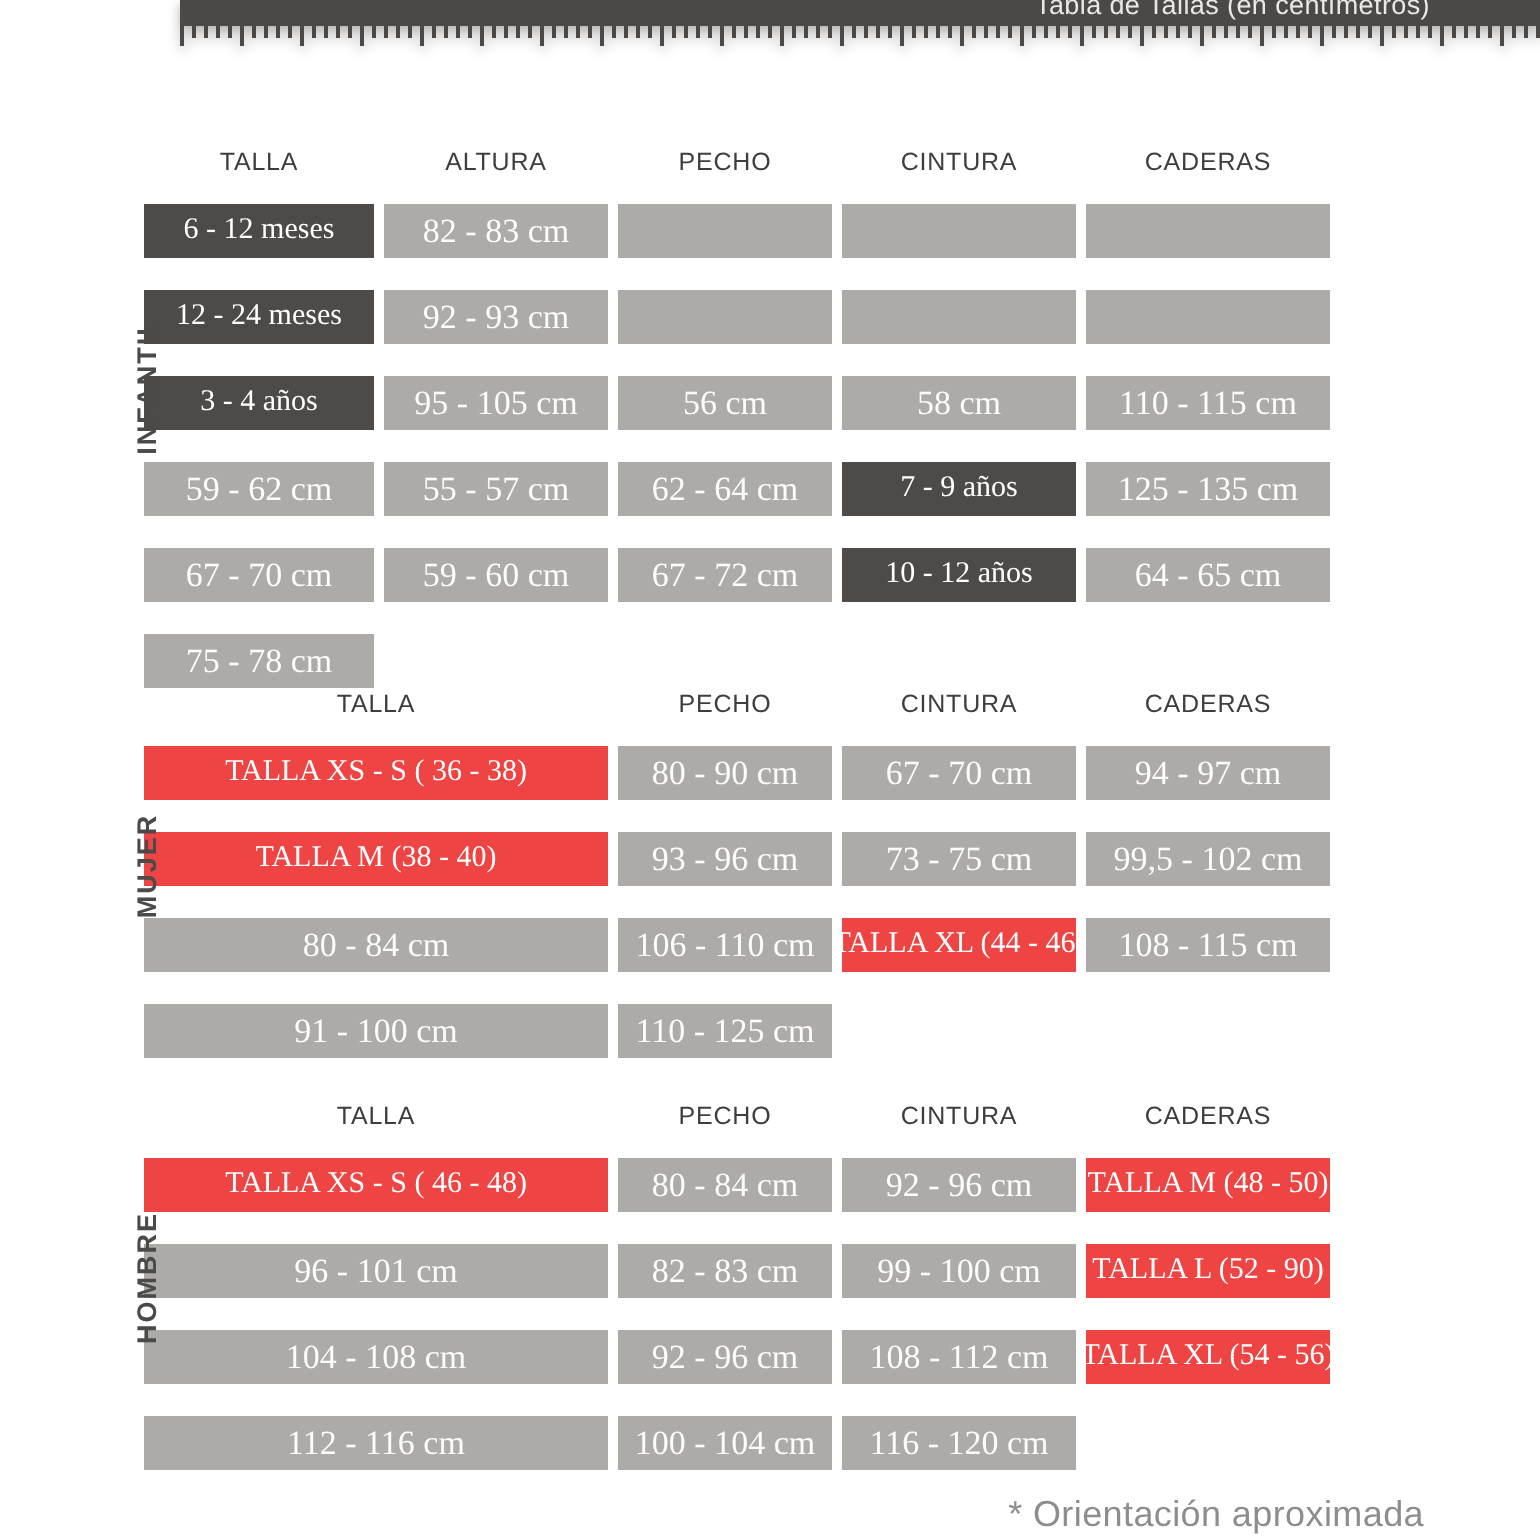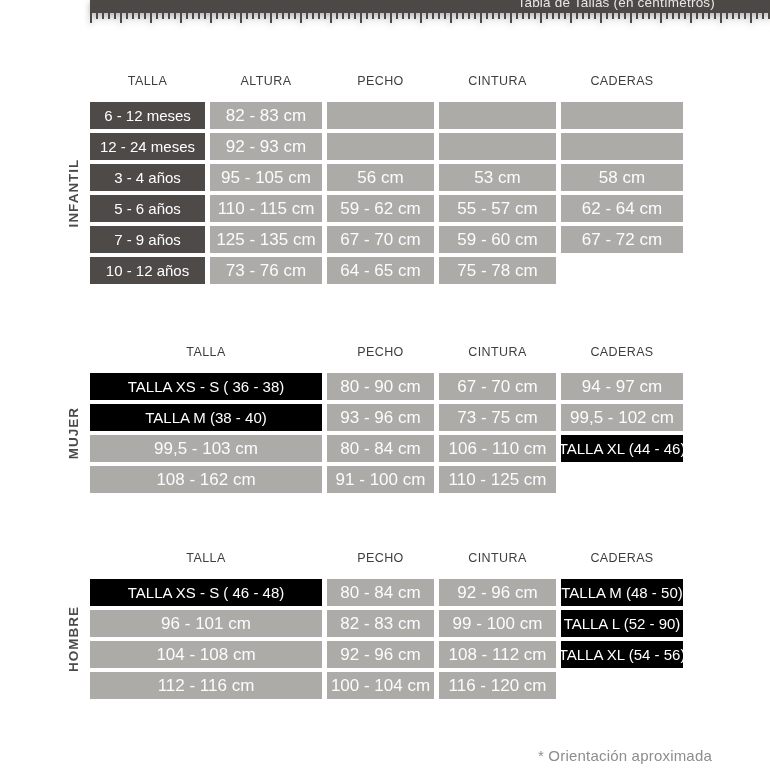--- a/index.html
+++ b/index.html
@@ -27,53 +27,53 @@
   .tape-teeth{
     height:10px;
     background-image:
       repeating-linear-gradient(90deg,#4b4845 0 2px,transparent 2px 30px),
       repeating-linear-gradient(90deg,#4b4845 0 2px,transparent 2px 6px);
     background-size:100% 10px,100% 6px;
     background-repeat:no-repeat;
   }
 
   
-  .tbl{position:absolute;left:90px;}
+  .tbl{position:absolute;left:72px;}
   .thead,.tbody{display:grid;column-gap:5px;}
-  .tbody{row-gap:4px;}
+  .tbody{row-gap:16px;font-family:Liberation Serif, serif;}
   .thead{margin-bottom:12px;height:18px;align-items:center;}
   .t0 .thead,.t0 .tbody{grid-template-columns:115px 112px 107px 117px 122px;}
   .t1 .thead,.t1 .tbody,
   .t2 .thead,.t2 .tbody{grid-template-columns:232px 107px 117px 122px;}
 
   .th{
     text-align:center;color:#3e3e3e;
     font-size:12.5px;letter-spacing:.4px;white-space:nowrap;
   }
   .cell{
     height:27px;display:flex;align-items:center;justify-content:center;
     white-space:nowrap;
   }
   .cell.talla{background:#4e4a47;color:#ffffff;font-size:15px;}
-  .t1 .cell.talla,.t2 .cell.talla{background:#000000;}
+  .t1 .cell.talla,.t2 .cell.talla{background:#ef4444;}
   .cell.val{background:#adaba8;color:#fcfcfc;font-size:17px;}
 
   
   .vlabel{
     position:absolute;width:120px;height:18px;
     display:flex;align-items:center;justify-content:center;
     transform:rotate(-90deg);
     font-weight:bold;font-size:13.5px;letter-spacing:1px;color:#4a4a4a;
     white-space:nowrap;
   }
 
   
   .footnote{
     position:absolute;top:747px;right:58px;
-    color:#8d8d8d;font-size:15px;letter-spacing:.2px;
+    color:#8d8d8d;font-size:18px;letter-spacing:.2px;
   }
 </style>
 </head>
 <body>
 
 <div class="page">
 
   <div class="tape">
     <div class="tape-bar">
       <span class="tape-title">Tabla de Tallas (en centímetros)</span>
@@ -96,34 +96,31 @@
         <div class="cell val"></div>
         <div class="cell val"></div>
         <div class="cell talla">12 - 24 meses</div>
         <div class="cell val">92 - 93 cm</div>
         <div class="cell val"></div>
         <div class="cell val"></div>
         <div class="cell val"></div>
         <div class="cell talla">3 - 4 años</div>
         <div class="cell val">95 - 105 cm</div>
         <div class="cell val">56 cm</div>
-        <div class="cell val">53 cm</div>
         <div class="cell val">58 cm</div>
-        <div class="cell talla">5 - 6 años</div>
         <div class="cell val">110 - 115 cm</div>
         <div class="cell val">59 - 62 cm</div>
         <div class="cell val">55 - 57 cm</div>
         <div class="cell val">62 - 64 cm</div>
         <div class="cell talla">7 - 9 años</div>
         <div class="cell val">125 - 135 cm</div>
         <div class="cell val">67 - 70 cm</div>
         <div class="cell val">59 - 60 cm</div>
         <div class="cell val">67 - 72 cm</div>
         <div class="cell talla">10 - 12 años</div>
-        <div class="cell val">73 - 76 cm</div>
         <div class="cell val">64 - 65 cm</div>
         <div class="cell val">75 - 78 cm</div>
       </div>
   </section>
 
   <section class="tbl t1" style="top:343px">
     <div class="thead">
         <div class="th">TALLA</div>
         <div class="th">PECHO</div>
         <div class="th">CINTURA</div>
@@ -131,25 +128,24 @@
       </div>
     <div class="tbody">
         <div class="cell talla">TALLA XS - S ( 36 - 38)</div>
         <div class="cell val">80 - 90 cm</div>
         <div class="cell val">67 - 70 cm</div>
         <div class="cell val">94 - 97 cm</div>
         <div class="cell talla">TALLA M (38 - 40)</div>
         <div class="cell val">93 - 96 cm</div>
         <div class="cell val">73 - 75 cm</div>
         <div class="cell val">99,5 - 102 cm</div>
-        <div class="cell val">99,5 - 103 cm</div>
         <div class="cell val">80 - 84 cm</div>
         <div class="cell val">106 - 110 cm</div>
         <div class="cell talla">TALLA XL (44 - 46)</div>
-        <div class="cell val">108 - 162 cm</div>
+        <div class="cell val">108 - 115 cm</div>
         <div class="cell val">91 - 100 cm</div>
         <div class="cell val">110 - 125 cm</div>
       </div>
   </section>
 
   <section class="tbl t2" style="top:549px">
     <div class="thead">
         <div class="th">TALLA</div>
         <div class="th">PECHO</div>
         <div class="th">CINTURA</div>

